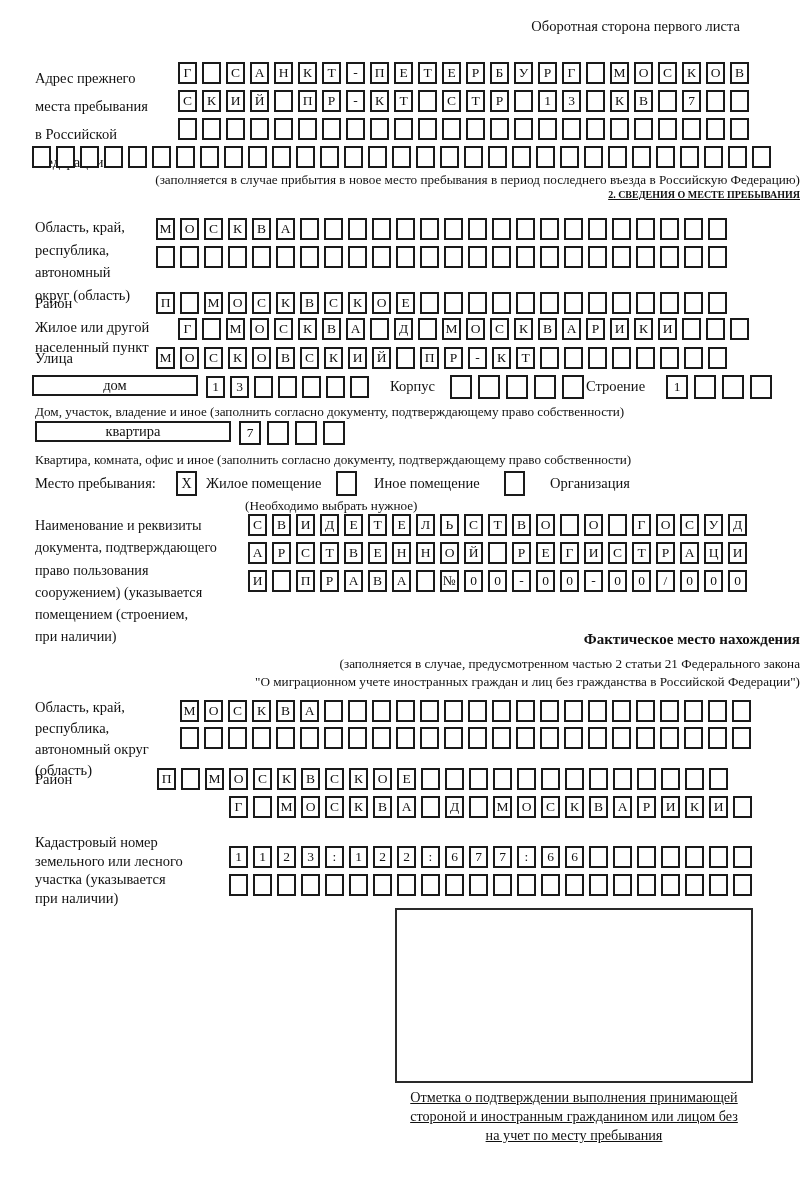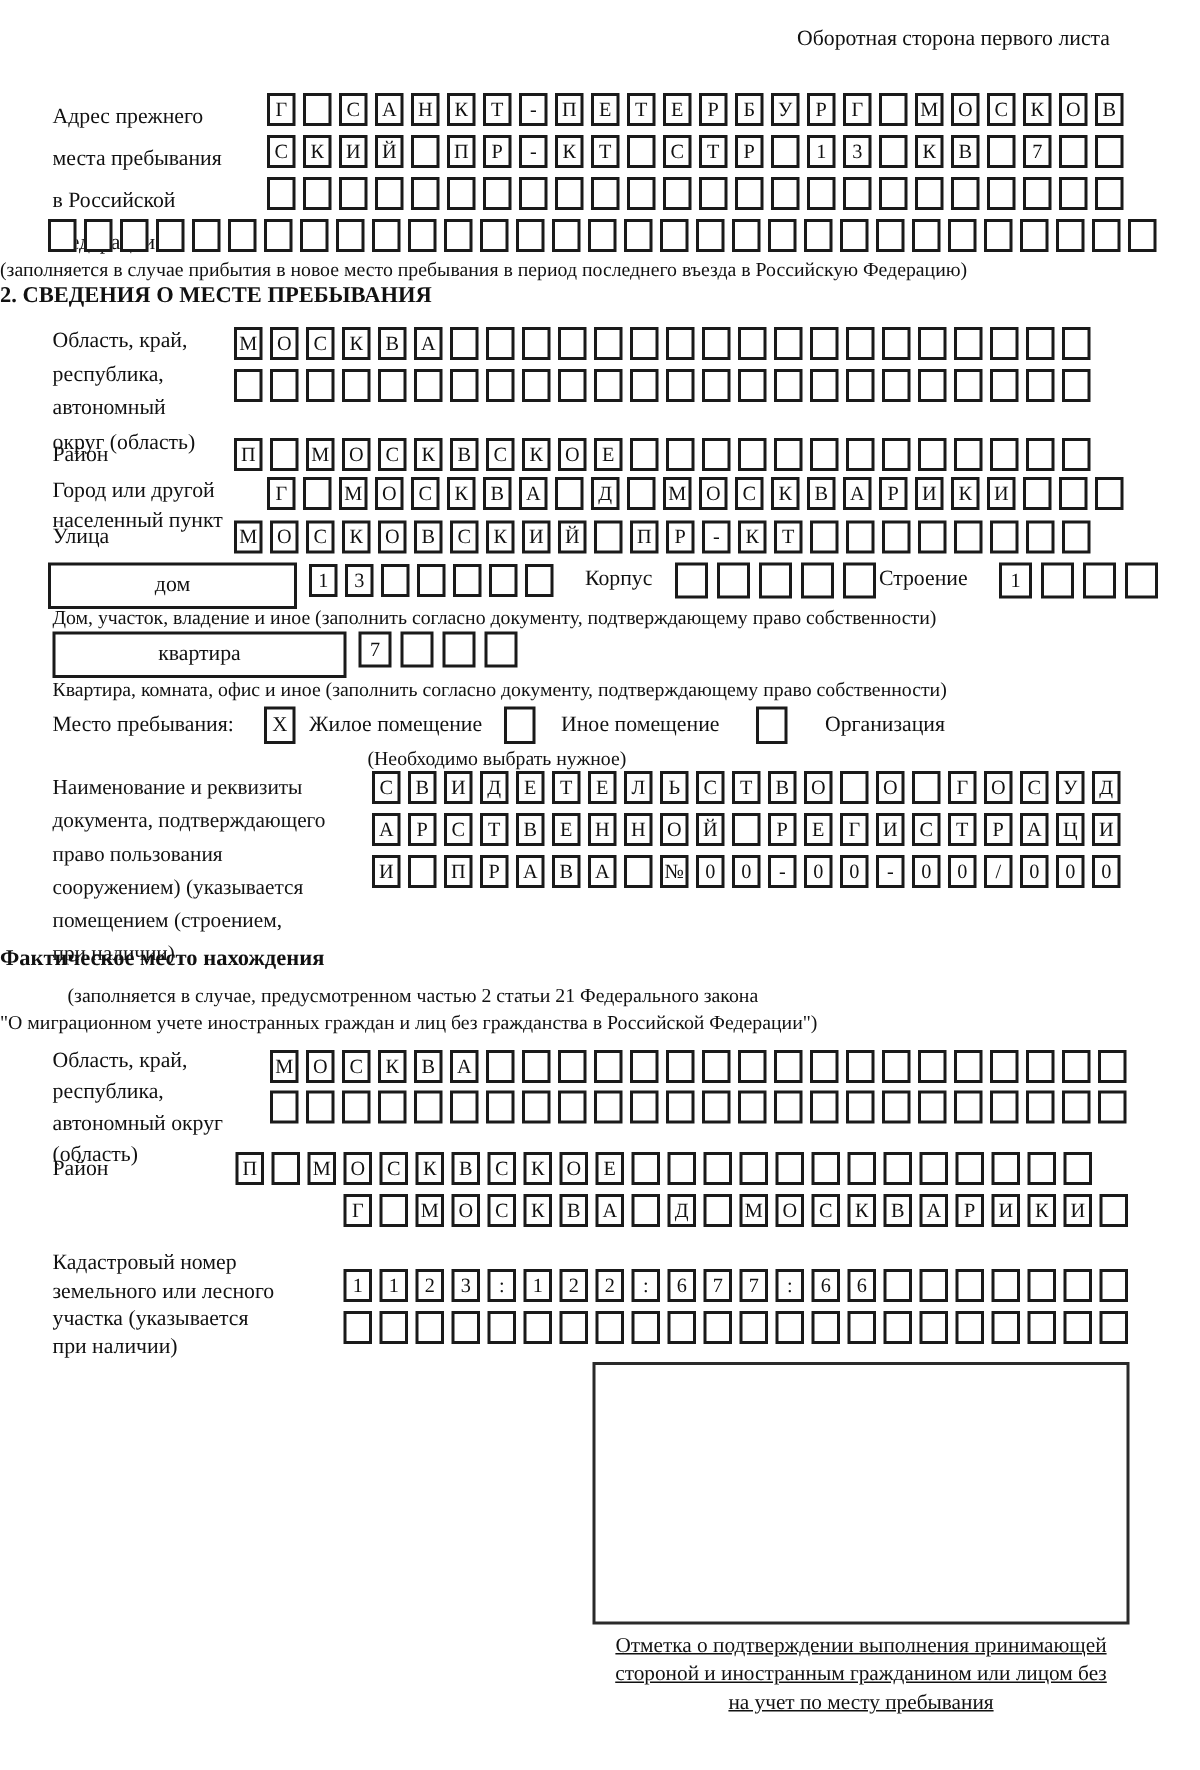--- a/index.html
+++ b/index.html
@@ -7,39 +7,39 @@
   body {
     width: 800px; height: 1180px;
     font-family: "Liberation Serif", "DejaVu Serif", serif;
     color: #111;
   }
   .page { position: relative; width: 800px; height: 1180px; overflow: hidden; }
 
   .txt { position: absolute; font-size: 14.5px; white-space: nowrap; }
   .txt div { white-space: nowrap; }
   .note { position: absolute; font-size: 13.2px; white-space: nowrap; }
-  .center { left: 0; width: 800px; text-align: left; white-space: nowrap; }
+  .center { left: 0; width: 800px; text-align: right; white-space: nowrap; }
   .bold { font-weight: bold; }
 
   .row { position: absolute; display: flex; gap: 5px; }
   .cell {
     width: 19px; height: 22px; flex: 0 0 19px;
     border: 2px solid #1a1a1a;
     display: inline-flex; align-items: center; justify-content: center;
     font-size: 13.5px; font-family: "Liberation Serif", "DejaVu Serif", serif;
     background: #fff;
   }
   .row.big { gap: 6px; }
   .row.big .cell { width: 22px; height: 24px; flex: 0 0 22px; }
   .row.check .cell { width: 21px; height: 25px; flex: 0 0 21px; font-size: 14px; }
 
   .widebox {
     position: absolute; border: 2px solid #1a1a1a; background: #fff;
     display: flex; align-items: center; justify-content: center;
-    font-size: 14.5px; height: 31px;
+    font-size: 14.5px; height: 21px;
   }
   .stampbox { position: absolute; border: 2px solid #2a2a2a; background: #fff; }
   .caption { position: absolute; font-size: 14.2px; text-align: center; line-height: 19px; text-decoration: underline; }
 </style>
 </head>
 <body>
 
 <div class="page">
 
   <div class="txt" style="top:18px; right:60px;">Оборотная сторона первого листа</div>
@@ -156,21 +156,21 @@
       <span class="cell"></span>
       <span class="cell"></span>
       <span class="cell"></span>
       <span class="cell"></span>
       <span class="cell"></span>
       <span class="cell"></span>
       <span class="cell"></span>
     </div>
   <div class="note center" style="top:172px;">(заполняется в случае прибытия в новое место пребывания в период последнего въезда в Российскую Федерацию)</div>
 
-  <div class="txt bold center" style="top:189px; font-size:15px;">2. СВЕДЕНИЯ О МЕСТЕ ПРЕБЫВАНИЯ</div>
+  <div class="txt bold center" style="top:189px; font-size:10px;text-decoration:underline;">2. СВЕДЕНИЯ О МЕСТЕ ПРЕБЫВАНИЯ</div>
 
   <div class="txt" style="left:35px; top:216px; line-height:22.5px;">
     <div>Область, край,</div>
     <div>республика,</div>
     <div>автономный</div>
     <div>округ (область)</div>
   </div>
   <div class="row" style="left:156px; top:218px;">
       <span class="cell">М</span>
       <span class="cell">О</span>
@@ -246,21 +246,21 @@
       <span class="cell"></span>
       <span class="cell"></span>
       <span class="cell"></span>
       <span class="cell"></span>
       <span class="cell"></span>
       <span class="cell"></span>
       <span class="cell"></span>
     </div>
 
   <div class="txt" style="left:35px; top:317px; line-height:20px;">
-    <div>Город или другой</div>
+    <div>Жилое или другой</div>
     <div>населенный пункт</div>
   </div>
   <div class="row" style="left:178px; top:318px;">
       <span class="cell">Г</span>
       <span class="cell"></span>
       <span class="cell">М</span>
       <span class="cell">О</span>
       <span class="cell">С</span>
       <span class="cell">К</span>
       <span class="cell">В</span>

